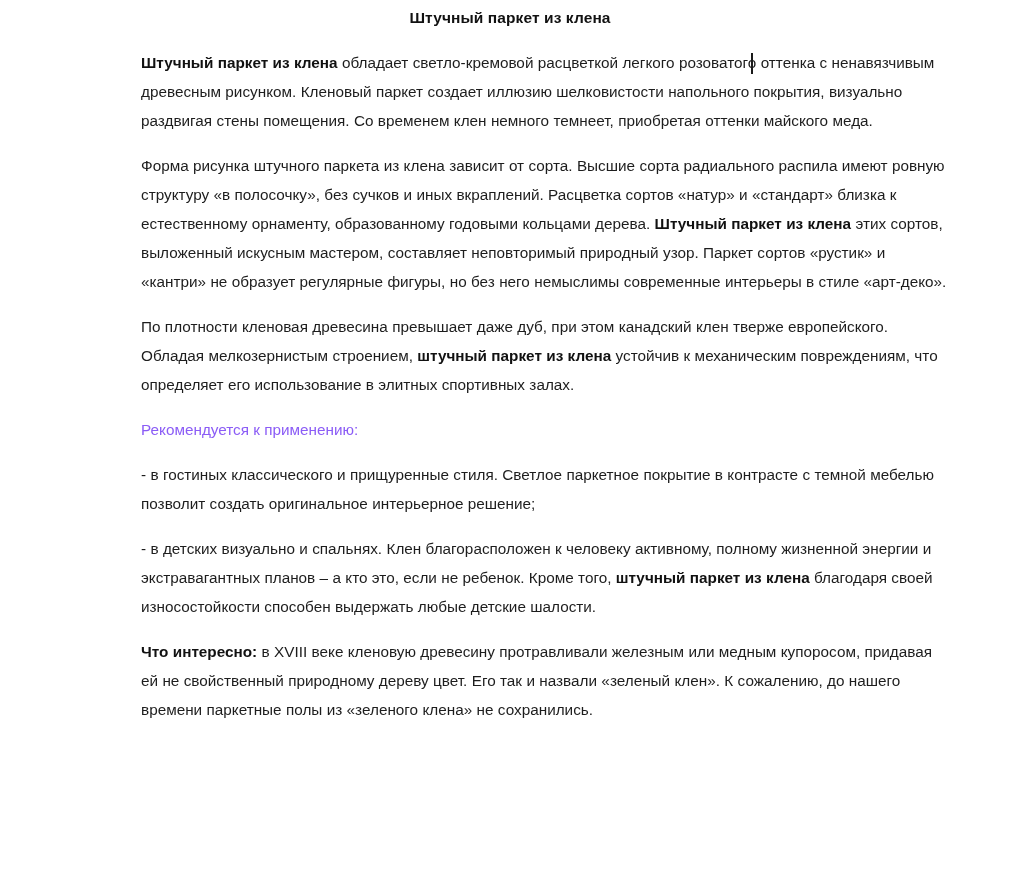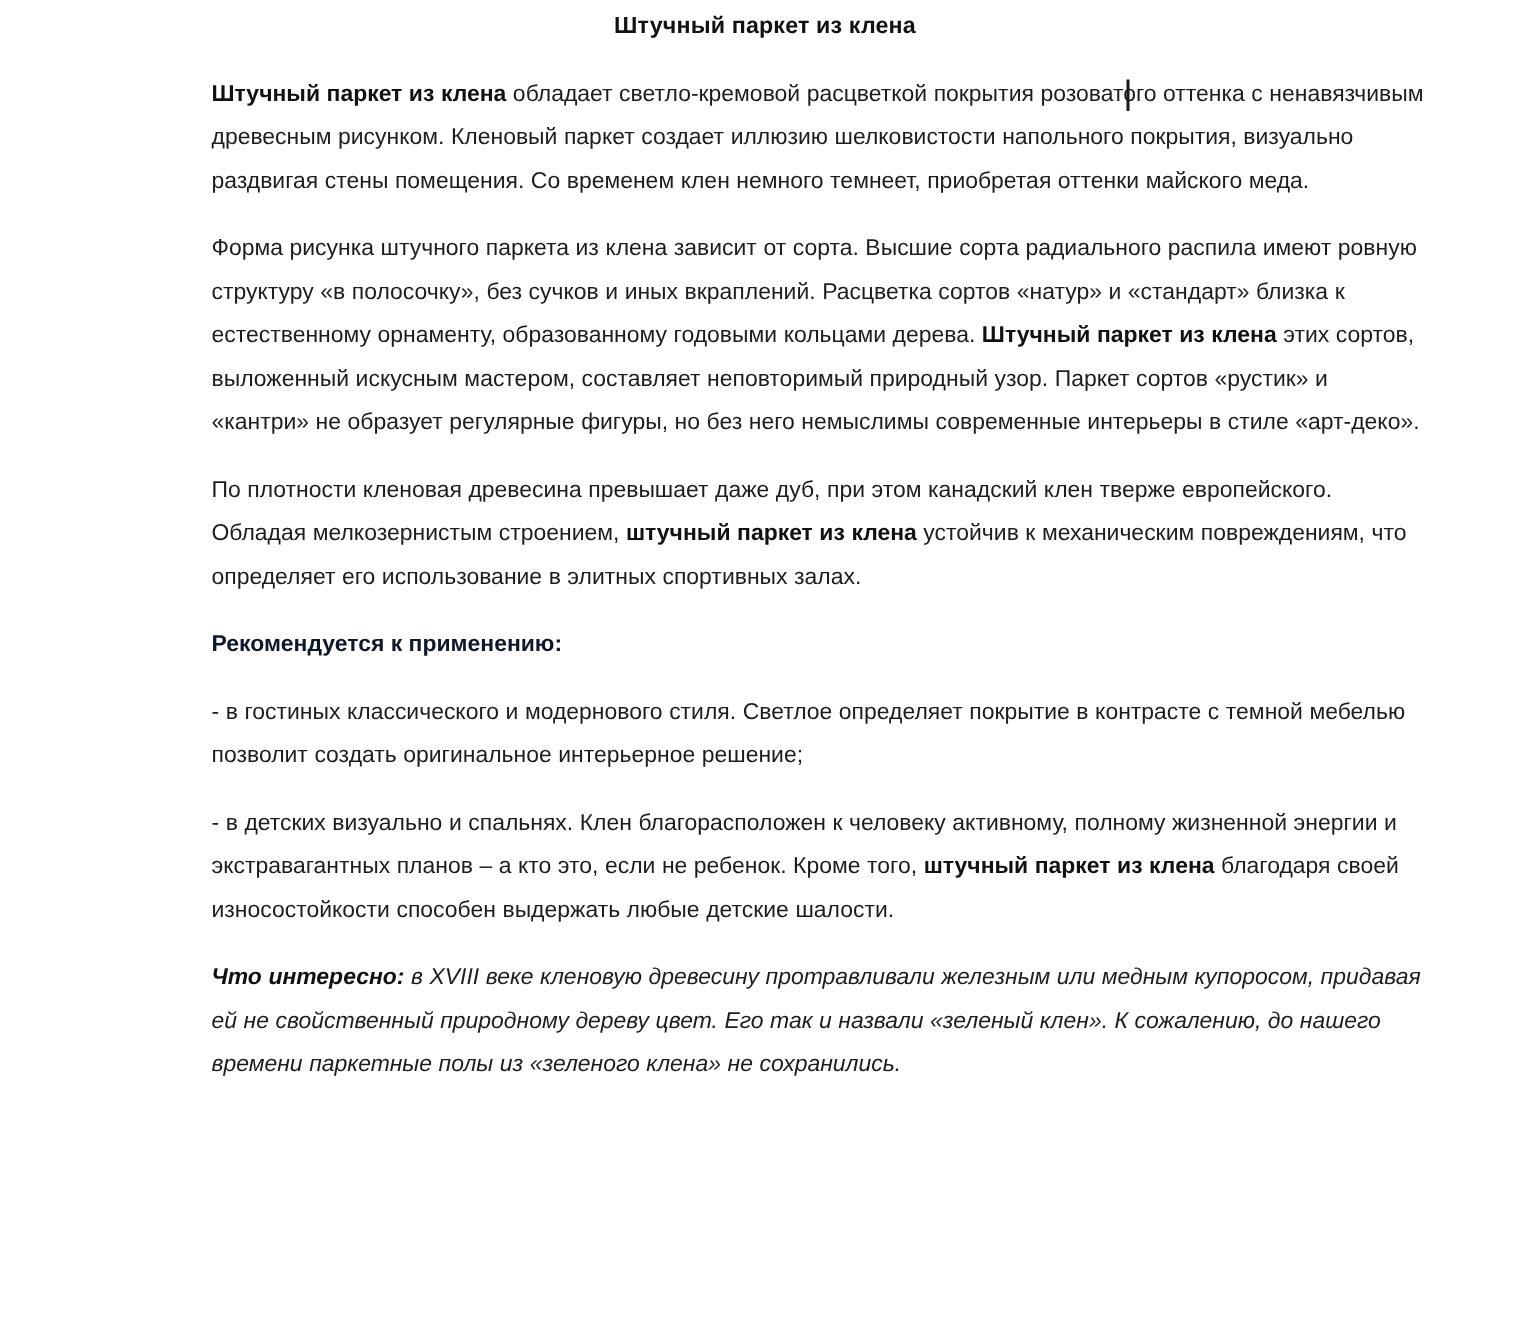--- a/index.html
+++ b/index.html
@@ -49,29 +49,28 @@
     margin: 0 0 16px 0;
     font-size: 15.3px;
     line-height: 29px;
     color: #1d1d1d;
     text-align: left;
     word-spacing: 0.1px;
   }
 
   p.para:last-child {
     margin-bottom: 0;
-    font-style: italic;
   }
 
   p.heading {
     margin: 0 0 16px 0;
     font-size: 15.3px;
     line-height: 29px;
-    font-weight: bold;
-    color: #0f172a;
+    font-weight: normal;
+    color: #8b5cf6;
   }
 
   .b {
     font-weight: bold;
     color: #111111;
   }
 
   
   .caret {
     position: absolute;
@@ -85,38 +84,38 @@
 </head>
 <body>
 
 <div class="page">
 
   <div class="doc-title">Штучный паркет из клена</div>
 
   <div class="body-col">
 
     <p class="para">
-      <span class="b">Штучный паркет из клена</span><span>  обладает светло-кремовой расцветкой покрытия </span><span>розоватого оттенка с ненавязчивым древесным рисунком. Кленовый паркет создает иллюзию шелковистости напольного покрытия, визуально раздвигая стены помещения. Со временем клен немного темнеет, приобретая оттенки майского меда.</span>
+      <span class="b">Штучный паркет из клена</span><span>  обладает светло-кремовой расцветкой легкого </span><span>розоватого оттенка с ненавязчивым древесным рисунком. Кленовый паркет создает иллюзию шелковистости напольного покрытия, визуально раздвигая стены помещения. Со временем клен немного темнеет, приобретая оттенки майского меда.</span>
     </p>
 
     <p class="para">
       <span>Форма рисунка  штучного паркета из клена зависит от сорта. Высшие сорта радиального распила имеют ровную структуру «в полосочку», без сучков и иных вкраплений. Расцветка сортов «натур» и «стандарт» близка к естественному орнаменту, образованному годовыми кольцами дерева. </span><span class="b">Штучный паркет из клена</span><span> этих сортов, выложенный искусным мастером, составляет неповторимый природный узор. Паркет сортов «рустик» и «кантри» не образует регулярные фигуры, но без него немыслимы современные интерьеры в стиле «арт-деко».</span>
     </p>
 
 
     <p class="para">
       <span>По плотности кленовая древесина  превышает даже дуб, при этом канадский клен тверже европейского. Обладая мелкозернистым строением, </span><span class="b">штучный паркет из клена</span><span> устойчив к механическим повреждениям, что определяет его использование в элитных спортивных залах.</span>
     </p>
 
     <p class="heading">
       <span>Рекомендуется к применению:</span>
     </p>
 
     <p class="para">
-      <span>- в гостиных классического и модернового стиля. Светлое определяет покрытие в контрасте с темной мебелью позволит создать оригинальное интерьерное решение;</span>
+      <span>- в гостиных классического и прищуренные стиля. Светлое паркетное покрытие в контрасте с темной мебелью позволит создать оригинальное интерьерное решение;</span>
     </p>
 
     <p class="para">
       <span>- в детских визуально и спальнях. Клен благорасположен к человеку активному, полному жизненной энергии и экстравагантных планов – а кто это, если не ребенок. Кроме того, </span><span class="b">штучный паркет из клена</span><span> благодаря своей износостойкости способен выдержать любые детские шалости.</span>
     </p>
 
 
     <p class="para">
       <span class="b">Что интересно:</span><span> в XVIII веке кленовую  древесину протравливали железным или медным купоросом, придавая ей не свойственный природному дереву цвет. Его так и назвали «зеленый клен». К сожалению, до нашего времени паркетные полы из «зеленого клена» не сохранились.</span>
     </p>

